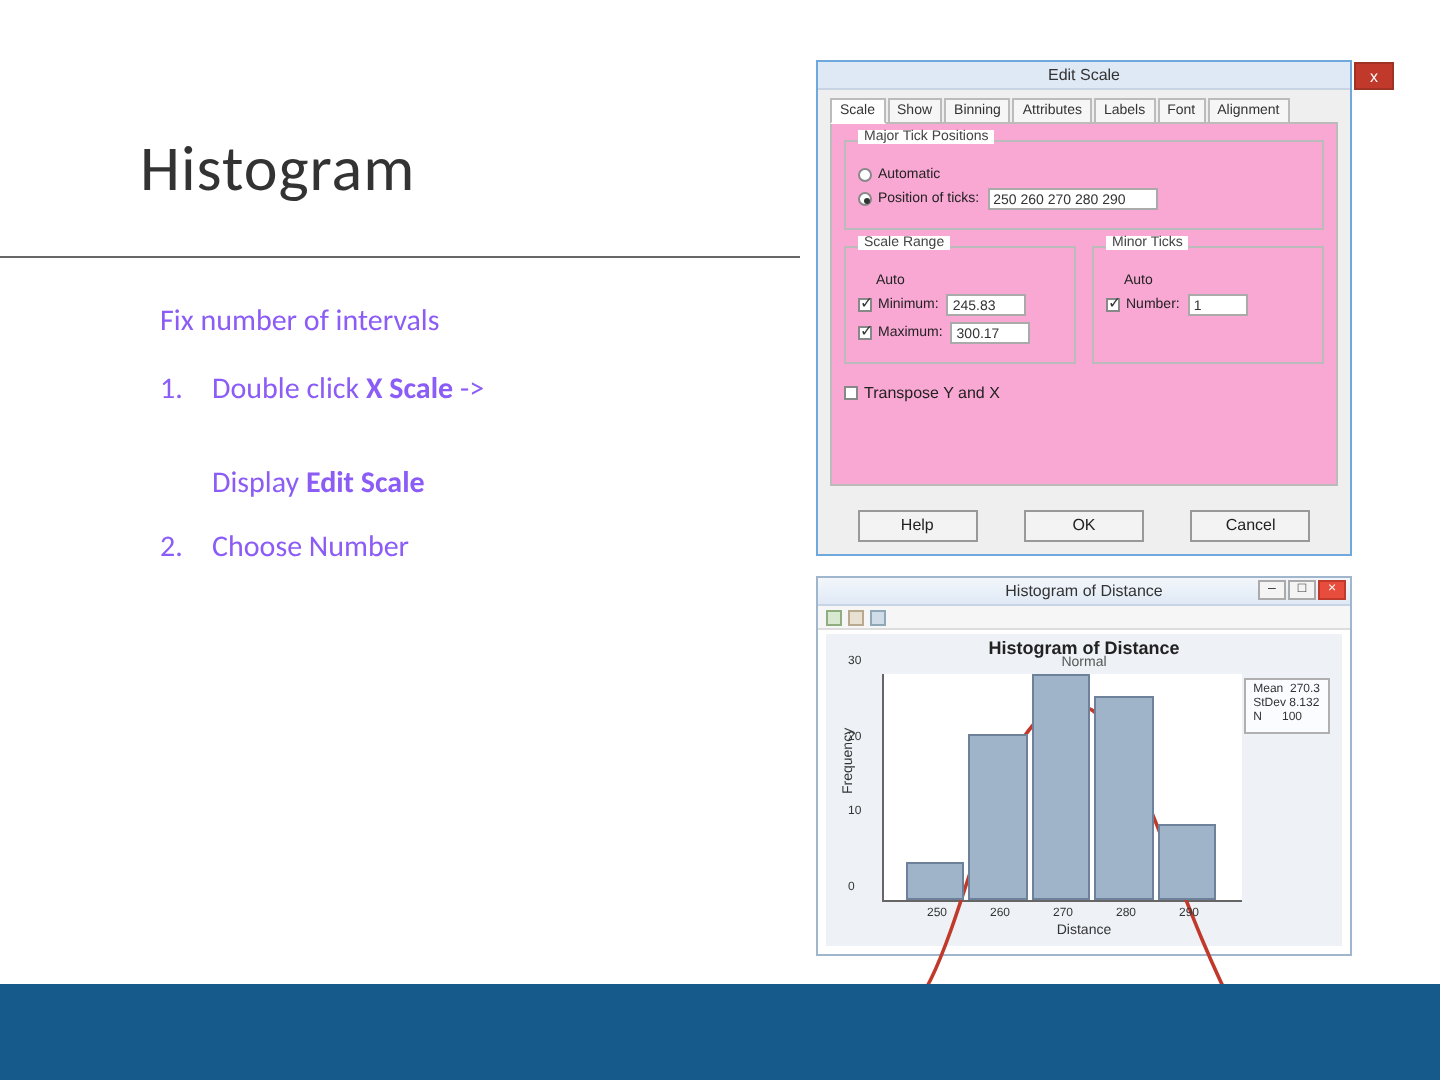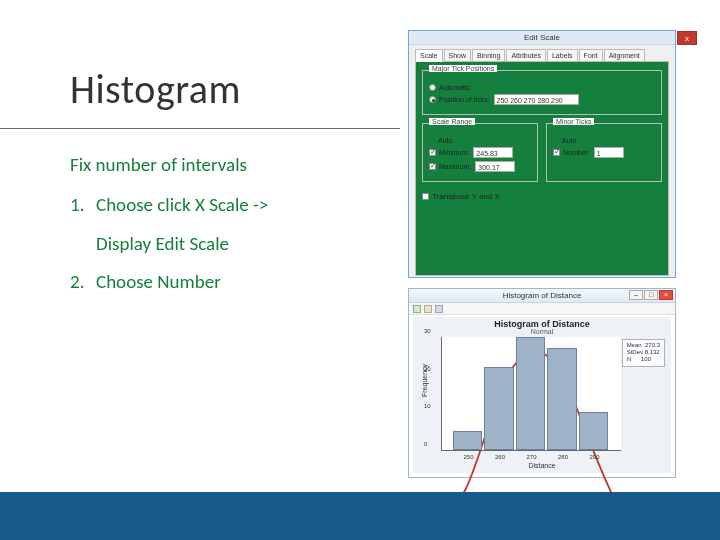--- a/index.html
+++ b/index.html
@@ -10,50 +10,50 @@
     background: #fff;
     font-family: "Segoe UI", Calibri, Arial, sans-serif;
     position: relative;
     overflow: hidden;
     color: #222;
   }
   .slide-title {
     position: absolute;
     left: 70px;
     top: 65px;
-    font-size: 40px;
+    font-size: 32px;
     font-weight: 400;
     color: #333;
     letter-spacing: 0.5px;
     font-family: "Calibri Light", Calibri, sans-serif;
   }
   .title-rule {
     position: absolute;
     left: 0;
     top: 128px;
     width: 400px;
     height: 1px;
     background: #666;
   }
   .body-text {
     position: absolute;
-    left: 70px;
+    left: 80px;
     top: 145px;
     width: 340px;
-    font-size: 19px;
+    font-size: 15px;
     line-height: 1.7;
-    color: #15803d;
+    color: #8b5cf6;
   }
   .body-text p { margin: 4px 0; }
   .steps { margin-top: 8px; }
   .step-row { display: flex; margin: 6px 0; }
   .step-num { width: 26px; flex: 0 0 26px; }
   .step-content { flex: 1; }
-  .step-sub { margin-left: 26px; margin-top: 6px; }
-  .bold { font-weight: 400; }
+  .step-sub { margin-left: 26px; margin-top: 22px; }
+  .bold { font-weight: 700; }
 
   
   .dialog {
     position: absolute;
     left: 408px;
     top: 30px;
     width: 268px;
     height: 248px;
     background: #efefef;
     border: 1px solid #6fa8dc;
@@ -102,23 +102,23 @@
   }
   .dlg-tab.active {
     background: #fff;
     border-bottom: 1px solid #fff;
     position: relative;
     z-index: 2;
   }
   .dlg-panel {
     margin: -1px 6px 6px 6px;
     border: 1px solid #bbb;
-    background: #15803d;
+    background: #f9a8d4;
     padding: 4px 6px 6px 6px;
-    height: 215px;
+    height: 182px;
     position: relative;
   }
   .fieldset {
     border: 1px solid #bbb;
     margin: 4px 0;
     padding: 10px 6px 6px 6px;
     position: relative;
     font-size: 7px;
   }
   .fs-legend {
@@ -335,21 +335,21 @@
 
 <div class="slide-title">Histogram</div>
 <div class="title-rule"></div>
 
 <div class="body-text">
   <p>Fix number of intervals</p>
   <div class="steps">
     <div class="step-row">
       <div class="step-num">1.</div>
       <div class="step-content">
-        <span>Choose click</span>
+        <span>Double click</span>
         <span class="bold">X Scale</span>
         <span>-&gt;</span>
       </div>
     </div>
     <div class="step-sub">
       <span>Display</span>
       <span class="bold">Edit Scale</span>
     </div>
     <div class="step-row">
       <div class="step-num">2.</div>
@@ -415,20 +415,25 @@
           <span class="check on"></span>
           <span>Number:</span>
           <span class="txtfield" style="width:30px">1</span>
         </div>
       </div>
     </div>
     <div class="row" style="margin-top:6px;">
       <span class="check"></span>
       <span>Transpose Y and X</span>
     </div>
+  </div>
+  <div class="dlg-buttons">
+    <div class="dlg-btn">Help</div>
+    <div class="dlg-btn">OK</div>
+    <div class="dlg-btn">Cancel</div>
   </div>
 </div>
 
 <div class="histwin">
   <div class="hw-titlebar">
     <span>Histogram of Distance</span>
     <div class="hw-ctrls">
       <div class="hw-ctrl">–</div>
       <div class="hw-ctrl">□</div>
       <div class="hw-ctrl close">×</div>

